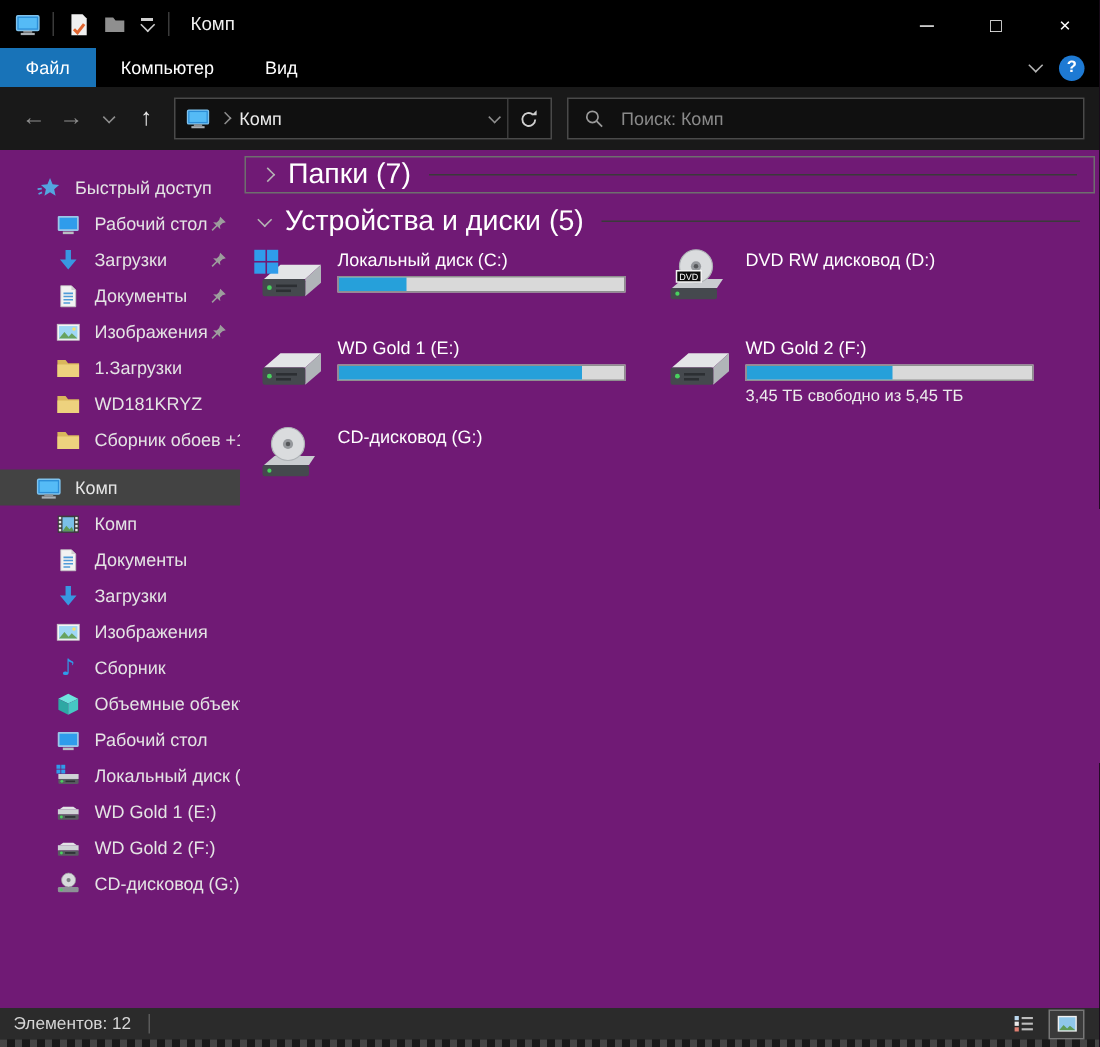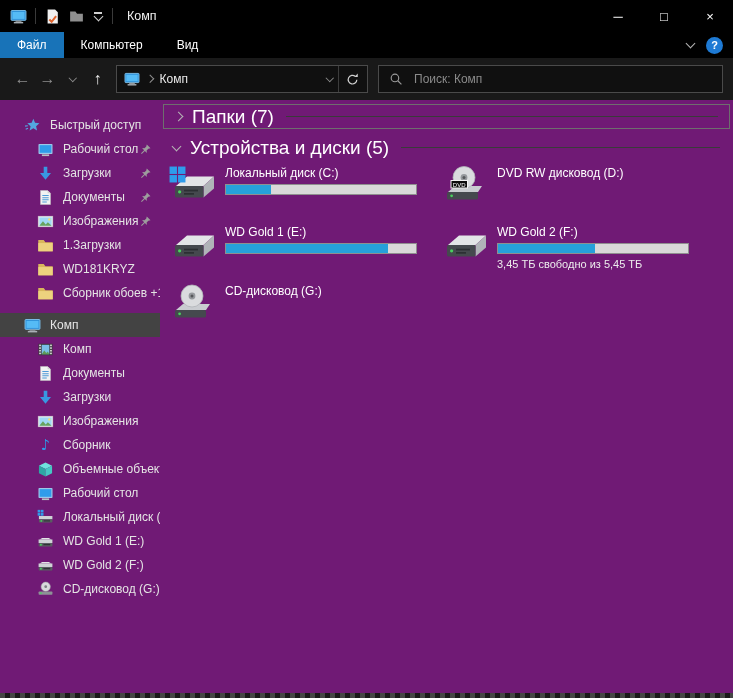--- a/index.html
+++ b/index.html
@@ -527,15 +527,31 @@
               </svg>
           </span>
           <div class="tile-info">
             <div class="tile-name">CD-дисковод (G:)</div>
           </div>
         </div>
       </div>
     </div>
   </div>
 
+  <div class="statusbar">
+    <span>Элементов: 12</span>
+    <span class="status-sep"></span>
+    <div class="status-views">
+      <span class="view-btn">
+        <svg>
+            <use href="#i-view-details"></use>
+          </svg>
+      </span>
+      <span class="view-btn active">
+        <svg>
+            <use href="#i-view-thumb"></use>
+          </svg>
+      </span>
+    </div>
+  </div>
   <div class="bottom-strip"></div>
 
 </div>
 
 </body></html>

